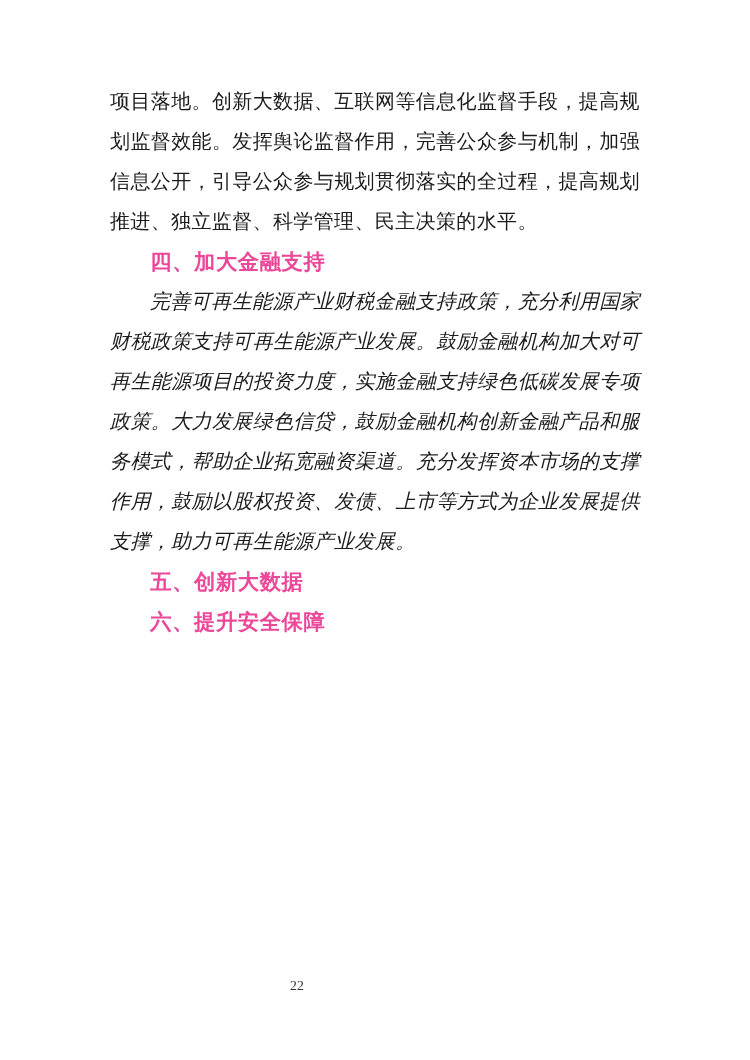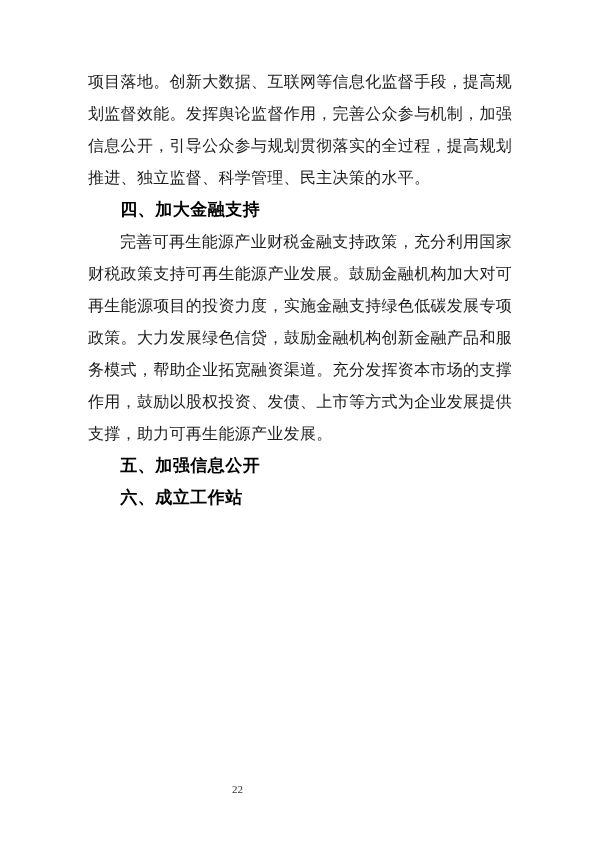--- a/index.html
+++ b/index.html
@@ -26,27 +26,28 @@
     font-size: 16px;
     line-height: 32px;
     letter-spacing: 0.3px;
     color: #1c1c1c;
     text-align: justify;
     text-justify: inter-ideograph;
     font-family: "Liberation Serif", "DejaVu Serif", serif;
   }
   .body-para.indent {
     text-indent: 2em;
+    font-style: italic;
   }
   .section-heading {
     margin: 0;
     font-size: 17px;
     line-height: 32px;
     font-weight: bold;
-    color: #000000;
+    color: #ec4899;
     text-indent: 1.9em;
     font-family: "Liberation Sans", "DejaVu Sans", sans-serif;
     letter-spacing: 0.5px;
   }
   #footer {
     position: absolute;
     left: 0;
     top: 779px;
     width: 475px;
     text-align: center;
@@ -58,19 +59,19 @@
   }
 </style>
 </head>
 <body>
 
 <div id="page">
   <div id="content">
       <p class="body-para">项目落地。创新大数据、互联网等信息化监督手段，提高规划监督效能。发挥舆论监督作用，完善公众参与机制，加强信息公开，引导公众参与规划贯彻落实的全过程，提高规划推进、独立监督、科学管理、民主决策的水平。</p>
       <h2 class="section-heading">四、加大金融支持</h2>
       <p class="body-para indent">完善可再生能源产业财税金融支持政策，充分利用国家财税政策支持可再生能源产业发展。鼓励金融机构加大对可再生能源项目的投资力度，实施金融支持绿色低碳发展专项政策。大力发展绿色信贷，鼓励金融机构创新金融产品和服务模式，帮助企业拓宽融资渠道。充分发挥资本市场的支撑作用，鼓励以股权投资、发债、上市等方式为企业发展提供支撑，助力可再生能源产业发展。</p>
-      <h2 class="section-heading">五、加强信息公开</h2>
-      <h2 class="section-heading">六、成立工作站</h2>
+      <h2 class="section-heading">五、创新大数据</h2>
+      <h2 class="section-heading">六、提升安全保障</h2>
     </div>
   <div id="footer">
     <span id="page-number">22</span>
   </div>
 </div>
 
 </body></html>

